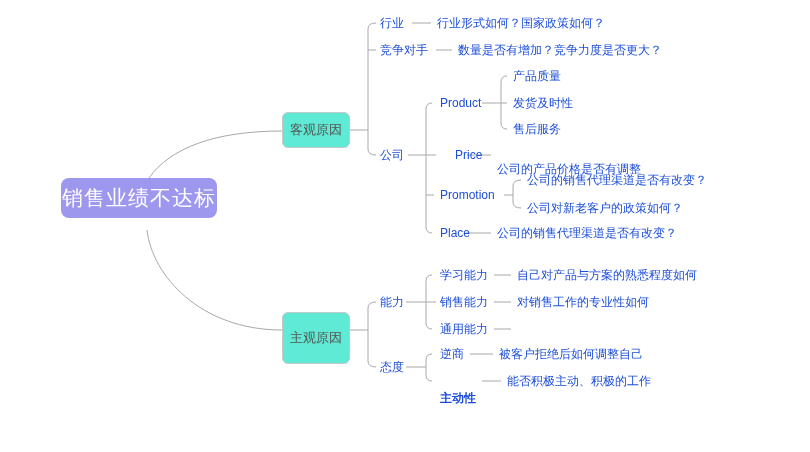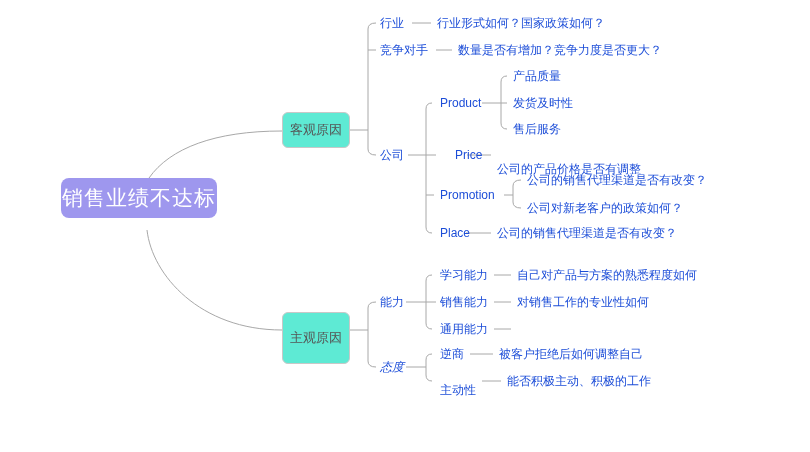--- a/index.html
+++ b/index.html
@@ -121,21 +121,21 @@
   <span class="t" style="left:380px;top:302px;">能力</span>
 
   <span class="t" style="left:440px;top:275px;">学习能力</span>
   <span class="t" style="left:517px;top:275px;">自己对产品与方案的熟悉程度如何</span>
 
   <span class="t" style="left:440px;top:302px;">销售能力</span>
   <span class="t" style="left:517px;top:302px;">对销售工作的专业性如何</span>
 
   <span class="t" style="left:440px;top:329px;">通用能力</span>
 
-  <span class="t" style="left:380px;top:367px;font-style:italic;">态度</span>
+  <span class="t" style="left:380px;top:367px;">态度</span>
 
   <span class="t" style="left:440px;top:354px;">逆商</span>
   <span class="t" style="left:499px;top:354px;">被客户拒绝后如何调整自己</span>
 
-  <span class="t" style="left:440px;top:390px;">主动性</span>
+  <span class="t" style="left:440px;top:398px;font-weight:bold;">主动性</span>
   <span class="t" style="left:507px;top:381px;">能否积极主动、积极的工作</span>
 
 </div>
 
 </body></html>

